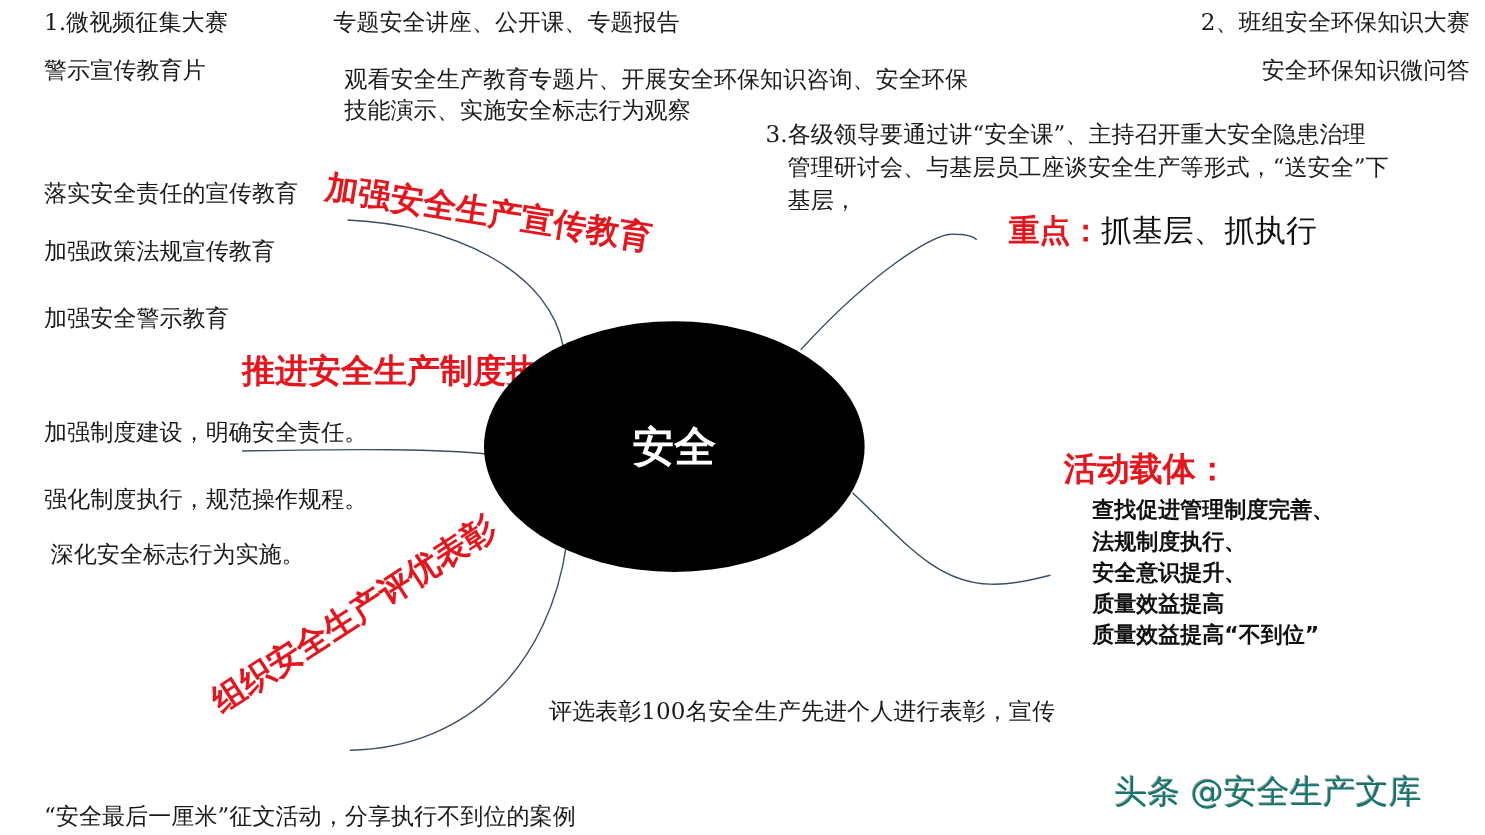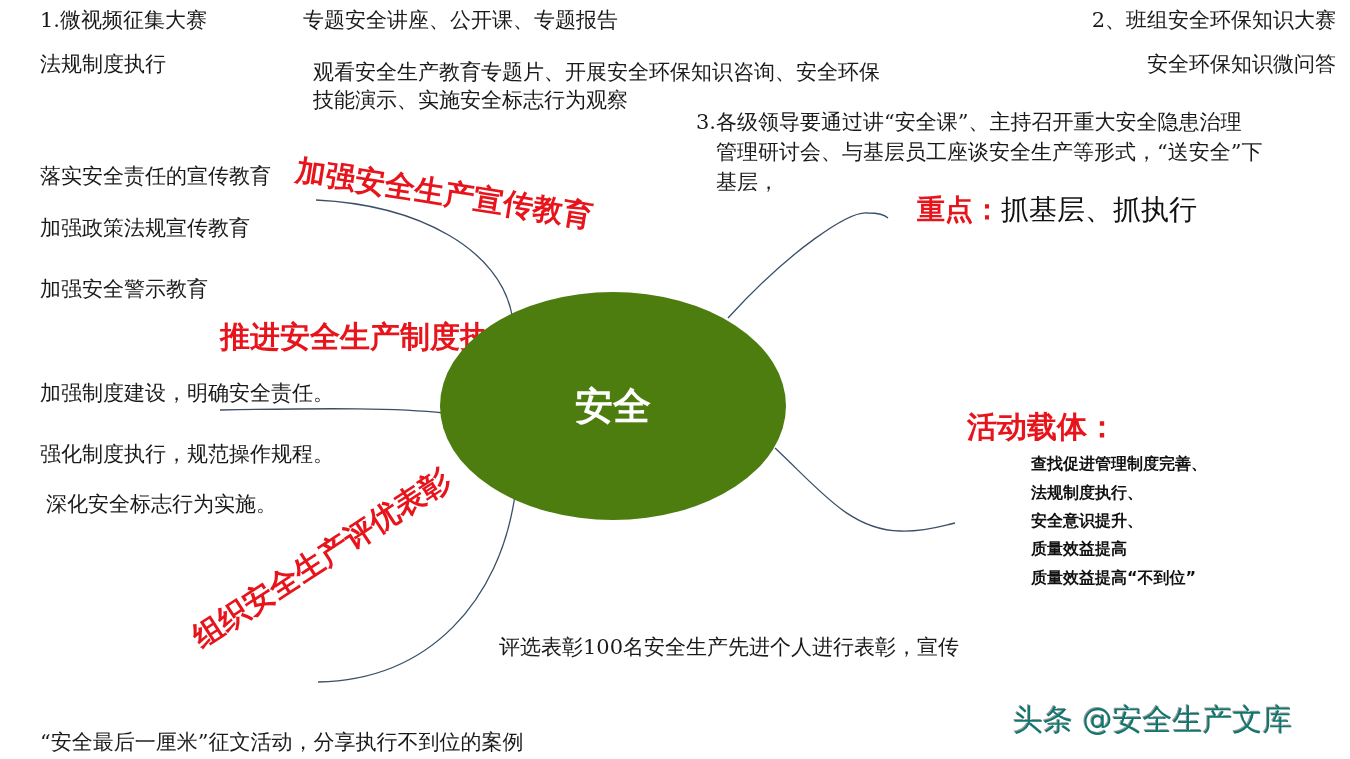--- a/index.html
+++ b/index.html
@@ -4,42 +4,42 @@
 <style>
   html, body { margin: 0; padding: 0; background: #ffffff; }
   body { width: 1350px; height: 759px; position: relative; overflow: hidden;
          font-family: "DejaVu Serif", "Liberation Serif", serif; color: #1a1a1a; }
   .abs { position: absolute; white-space: nowrap; }
   .t { font-size: 21px; line-height: 28px; margin-left: 30px; }
   .sans { font-family: Liberation Serif, serif; }
   .red { color: #e8141c; font-family: "DejaVu Sans", "Liberation Sans", sans-serif; font-weight: bold; }
   svg.lines { position: absolute; left: 0; top: 0; }
   .ellipse { position: absolute; left: 440px; top: 292px; width: 346px; height: 228px;
-             border-radius: 50%; background: #4d7c0f; display: flex; flex-direction: column;
+             border-radius: 50%; background: #000000; display: flex; flex-direction: column;
              align-items: center; justify-content: center; }
   .ellipse span { color: #fff; font-family: "DejaVu Sans", "Liberation Sans", sans-serif;
                   font-weight: bold; font-size: 38px; line-height: 48px; }
   .bold-black { font-family: "DejaVu Sans", "Liberation Sans", sans-serif; font-weight: bold;
-                font-size: 16px; line-height: 27px; color: #111; margin-left: 38px; }
+                font-size: 20px; line-height: 27px; color: #111; }
   .watermark { font-family: "DejaVu Sans", "Liberation Sans", sans-serif; font-size: 30px;
                color: #0f766e; text-shadow: 1px 1px 0 #fff, -1px -1px 0 #999; }
 </style>
 </head>
 <body>
 
 <svg class="lines" width="1350" height="759">
   <path d="M316 200 C 420 205, 500 250, 512 315" fill="none" stroke="#3a4f66" stroke-width="1.3"></path>
   <path d="M220 410 C 330 408, 400 408, 444 413" fill="none" stroke="#3a4f66" stroke-width="1.3"></path>
   <path d="M318 682 C 430 680, 500 600, 515 495" fill="none" stroke="#3a4f66" stroke-width="1.3"></path>
   <path d="M728 318 C 790 250, 850 210, 868 213 C 878 213, 885 215, 888 218" fill="none" stroke="#3a4f66" stroke-width="1.3"></path>
   <path d="M775 448 C 820 490, 850 530, 900 531 C 925 532, 945 525, 955 523" fill="none" stroke="#3a4f66" stroke-width="1.3"></path>
 </svg>
 
 <div class="abs t" style="left:10px; top:6px;">1.微视频征集大赛</div>
-<div class="abs t" style="left:10px; top:50px;">法规制度执行</div>
+<div class="abs t" style="left:10px; top:50px;">警示宣传教育片</div>
 <div class="abs t" style="left:273px; top:6px;">专题安全讲座、公开课、专题报告</div>
 <div class="abs t" style="left:283px; top:58px;">观看安全生产教育专题片、开展安全环保知识咨询、安全环保</div>
 <div class="abs t" style="left:283px; top:86px;">技能演示、实施安全标志行为观察</div>
 
 <div class="abs t" style="right:14px; top:6px;">2、班组安全环保知识大赛</div>
 <div class="abs t" style="right:14px; top:50px;">安全环保知识微问答</div>
 <div class="abs t" style="left:666px; top:108px;">3.各级领导要通过讲“安全课”、主持召开重大安全隐患治理</div>
 <div class="abs t" style="left:686px; top:138px;">管理研讨会、与基层员工座谈安全生产等形式，“送安全”下</div>
 <div class="abs t" style="left:686px; top:168px;">基层，</div>
 

